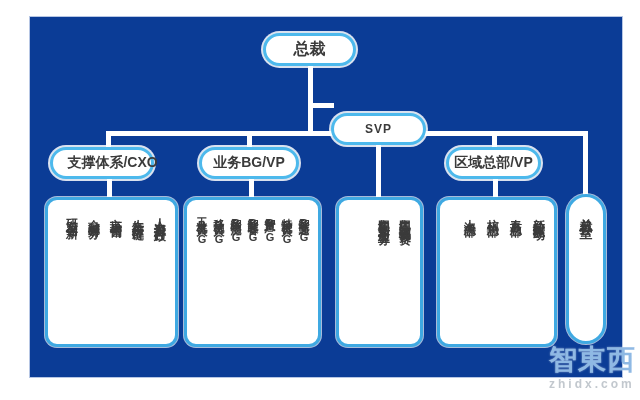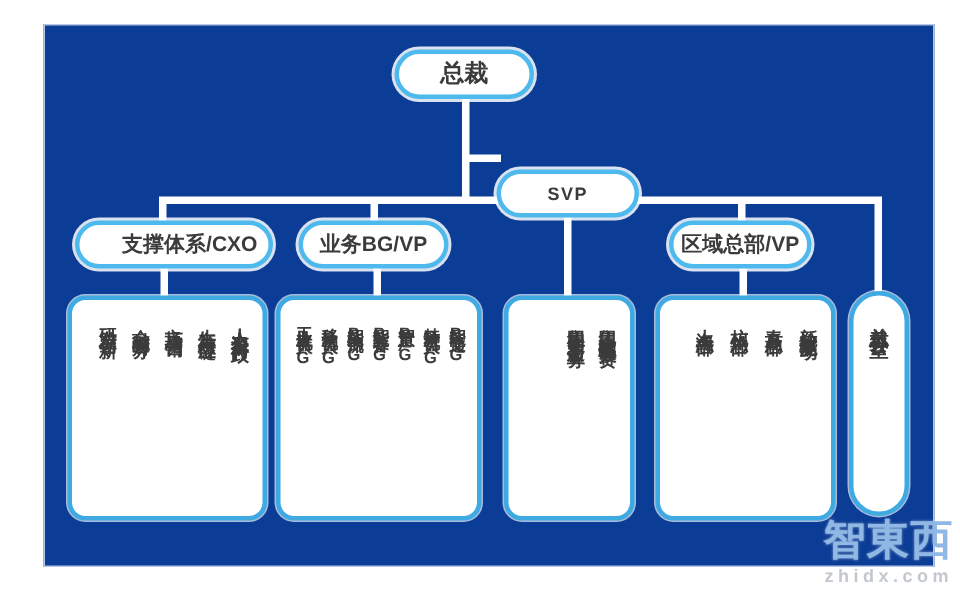--- a/index.html
+++ b/index.html
@@ -19,21 +19,21 @@
   .pill{
     position:absolute;display:flex;align-items:center;justify-content:center;
     background:#ffffff;border:3px solid var(--pill-border,#4db9ec);
     border-radius:18px;box-sizing:border-box;
     box-shadow:0 0 0 2px rgba(255,255,255,.85);
     color:var(--text-dark,#3b3b3b);font-weight:700;white-space:nowrap;
   }
   .pill.root{left:263px;top:33px;width:93px;height:33px;font-size:16px;}
   .pill.svp{left:331px;top:89px;width:95px;height:32px;font-size:12px;letter-spacing:1px;margin-top:24px;}
   .pill.branch{top:147px;height:32px;font-size:14px;}
-  .pill.p1{left:50px;width:132px;padding-left:21px;}
+  .pill.p1{left:50px;width:104px;padding-left:21px;}
   .pill.p2{left:199px;width:100px;}
   .pill.p3{left:446px;width:95px;}
   
   .vbox{
     position:absolute;top:197px;height:150px;background:#ffffff;
     border:3px solid var(--box-border,#3fa9e2);border-radius:12px;box-sizing:border-box;
     box-shadow:0 0 0 1px rgba(255,255,255,.65);
     display:flex;flex-direction:row-reverse;justify-content:flex-start;
     align-items:flex-start;padding:9px 9px;
   }
@@ -41,21 +41,21 @@
     writing-mode:vertical-rl;text-orientation:upright;
     color:var(--text-dark,#3b3b3b);font-weight:700;letter-spacing:2px;line-height:1;
   }
   .b1{left:45px;width:133px;gap:10px;font-size:12px;}
   .b2{left:184px;width:137px;gap:6px;font-size:11px;}
   .b3{left:336px;width:87px;gap:9px;font-size:12px;}
   .b4{left:437px;width:120px;gap:11px;font-size:12px;}
   .b5{left:566px;top:194px;width:40px;height:150px;border-radius:20px;
       justify-content:center;padding:10px 4px;gap:0;font-size:13px;}
   
-  .watermark{position:absolute;right:4px;bottom:10px;text-align:center;line-height:1;}
+  .watermark{position:absolute;right:4px;bottom:10px;text-align:left;line-height:1;}
   .wm-logo{
     font-size:28px;font-weight:800;letter-spacing:1px;
     color:var(--watermark-blue,#8fb9e4);
     text-shadow:0 0 2px rgba(255,255,255,.55);
   }
   .wm-domain{
     margin-top:4px;font-size:12px;font-weight:700;letter-spacing:3px;
     color:var(--watermark-gray,#c2c8ce);text-shadow:0 1px 1px rgba(255,255,255,.4);
   }
 </style>

